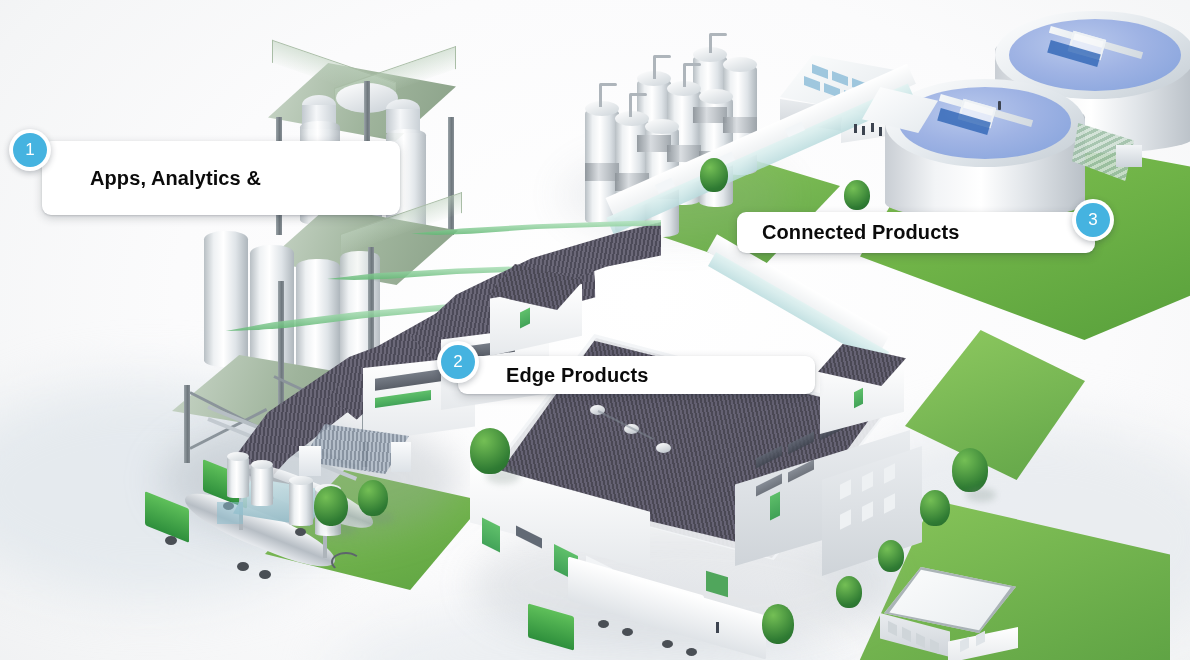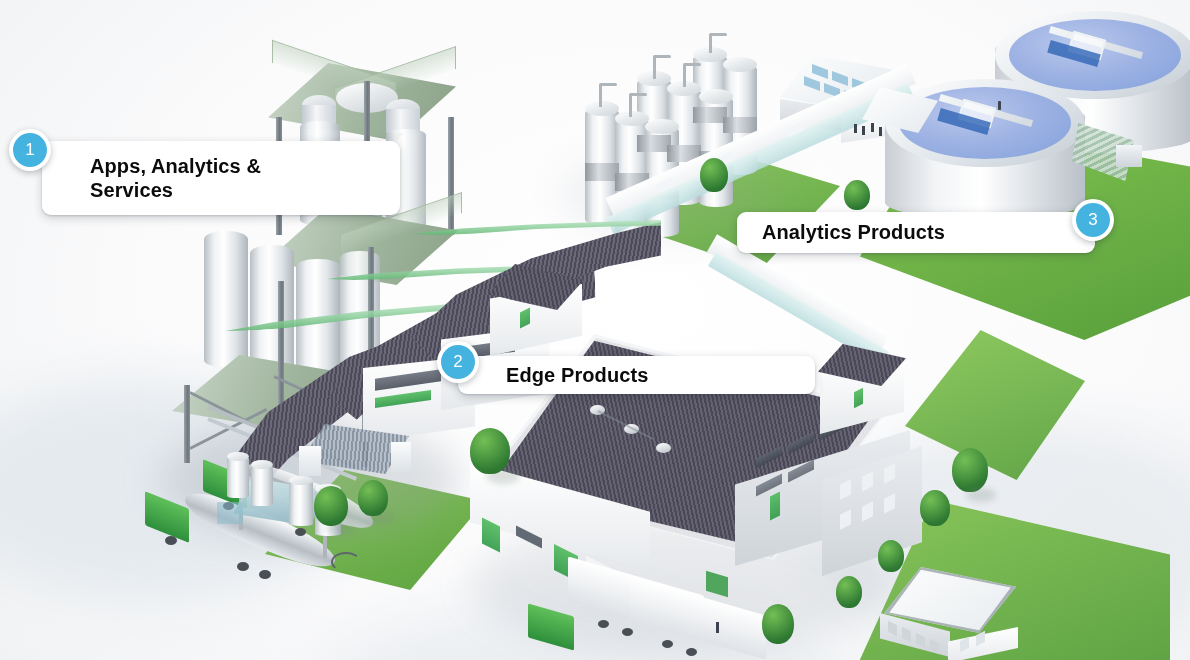--- a/index.html
+++ b/index.html
@@ -444,21 +444,20 @@
   <div class="tree" style="left:762px;top:604px;width:32px;height:40px;"></div>
   <div class="tree" style="left:836px;top:576px;width:26px;height:32px;"></div>
   <div class="tree" style="left:878px;top:540px;width:26px;height:32px;"></div>
   <div class="tree" style="left:700px;top:158px;width:28px;height:34px;"></div>
   <div class="tree" style="left:844px;top:180px;width:26px;height:30px;"></div>
 
   <div class="callout" style="left:0;top:0;">
     <div class="callout-box" style="left:42px;top:141px;width:358px;height:74px;">
       <div class="callout-text" style="margin-left:48px;font-size:20px;">
         <div>Apps, Analytics &amp;</div>
-        <div>Services</div>
       </div>
     </div>
     <div class="badge" style="left:9px;top:129px;width:42px;height:42px;">
       <div class="badge-inner" style="width:34px;height:34px;font-size:17px;">
         <span>1</span>
       </div>
     </div>
   </div>
 
   <div class="callout" style="left:0;top:0;">
@@ -470,21 +469,21 @@
     <div class="badge" style="left:437px;top:341px;width:42px;height:42px;">
       <div class="badge-inner" style="width:34px;height:34px;font-size:17px;">
         <span>2</span>
       </div>
     </div>
   </div>
 
   <div class="callout" style="left:0;top:0;">
     <div class="callout-box" style="left:737px;top:212px;width:358px;height:41px;">
       <div class="callout-text" style="margin-left:25px;font-size:20px;">
-        <div>Analytics Products</div>
+        <div>Connected Products</div>
       </div>
     </div>
     <div class="badge" style="left:1072px;top:199px;width:42px;height:42px;">
       <div class="badge-inner" style="width:34px;height:34px;font-size:17px;">
         <span>3</span>
       </div>
     </div>
   </div>
 
 </div>

